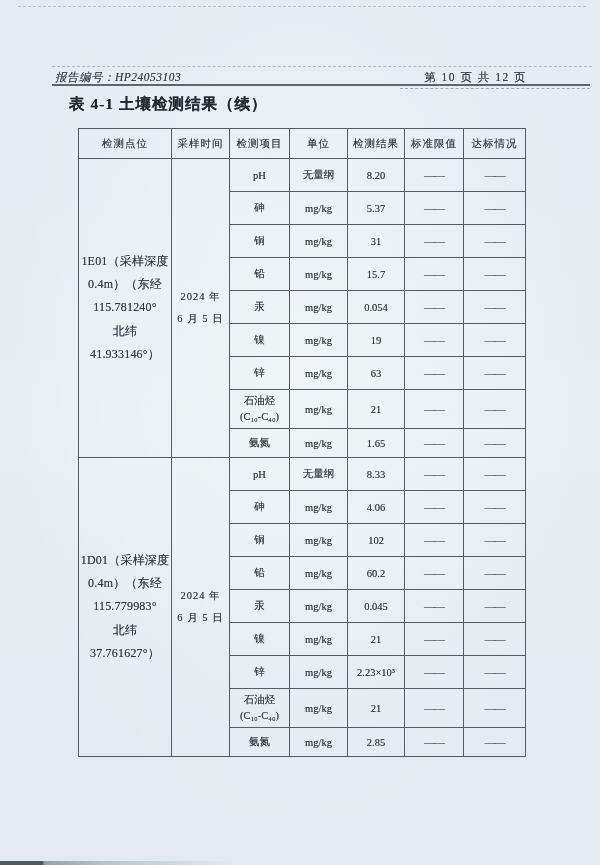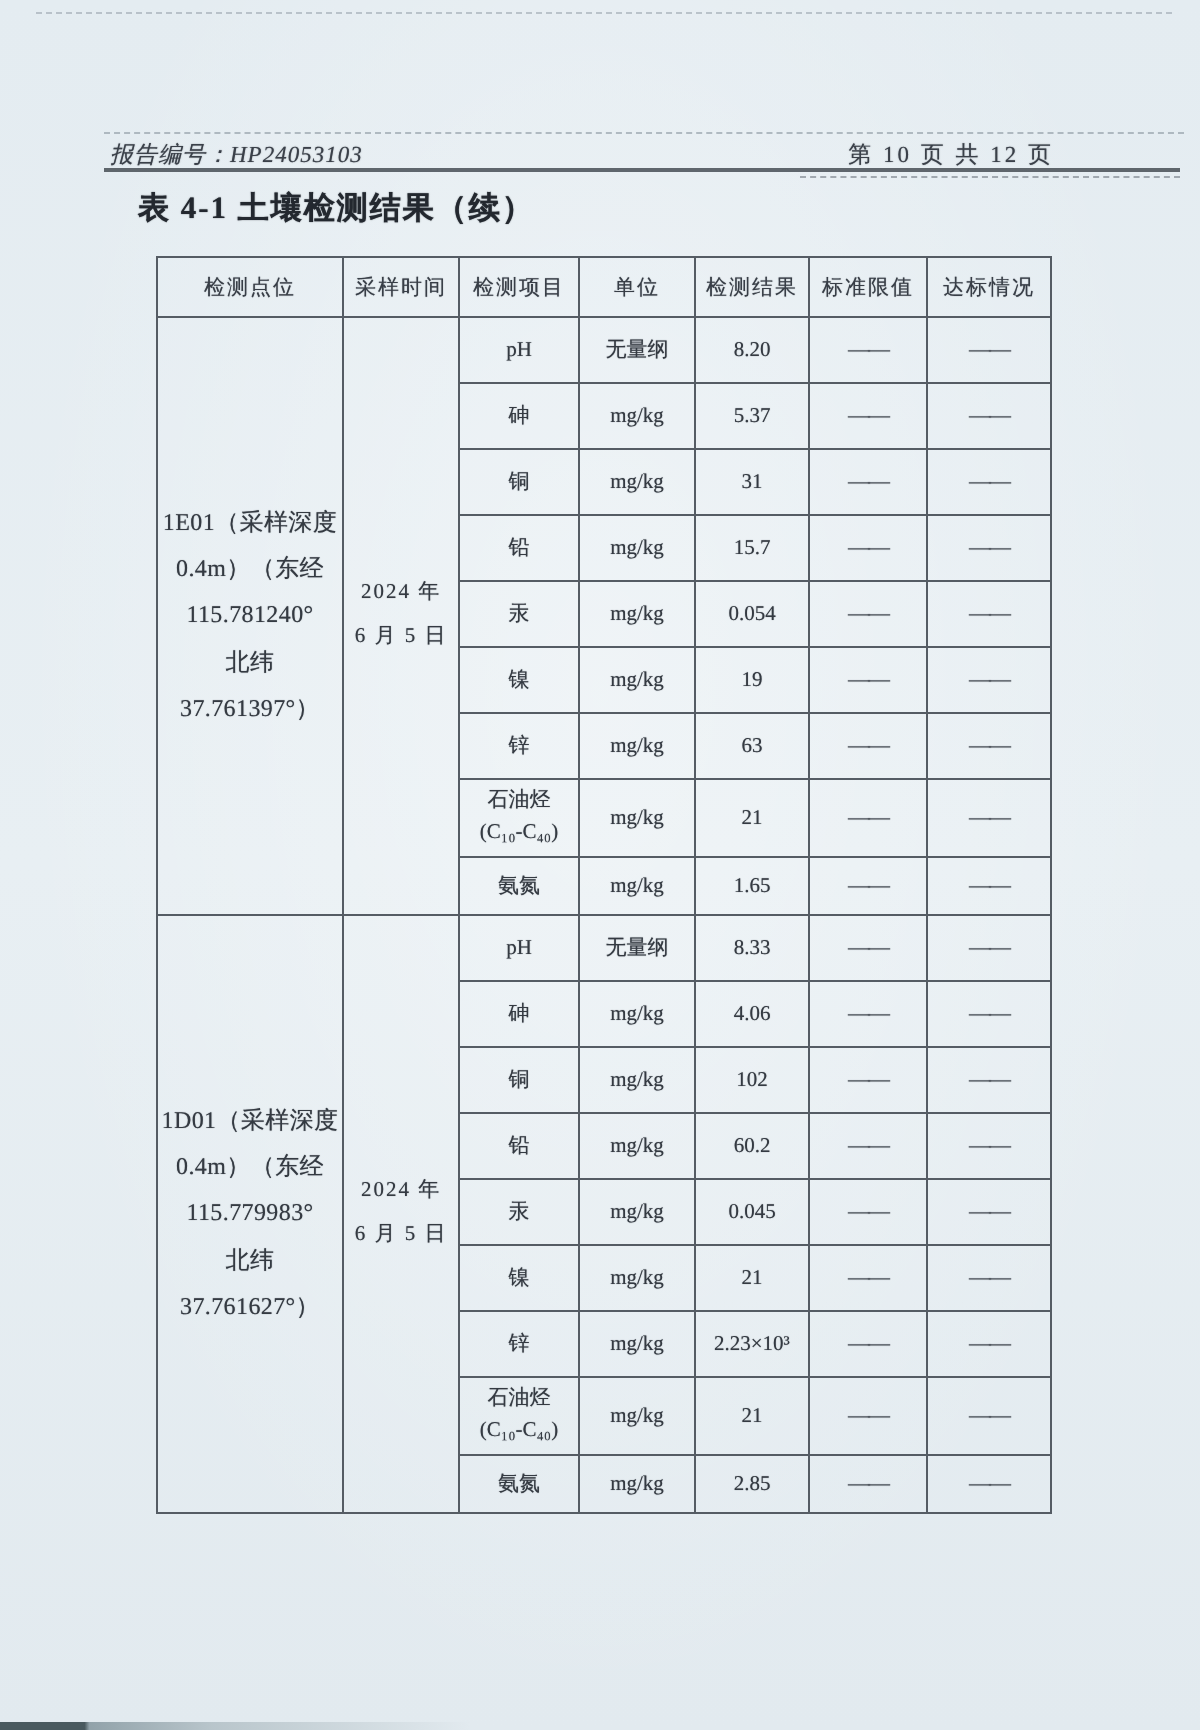--- a/index.html
+++ b/index.html
@@ -98,21 +98,21 @@
         <th>达标情况</th>
       </tr>
     </thead>
     <tbody>
 
       <tr class="r">
         <td class="pt" rowspan="9">
           <div>1E01（采样深度</div>
           <div>0.4m）（东经</div>
           <div>115.781240°</div>
-          <div>北纬 37.761397°）</div>
+          <div>北纬 41.933146°）</div>
         </td>
         <td class="tm" rowspan="9">
           <div>2024 年</div>
           <div>6 月 5 日</div>
         </td>
         <td>pH</td>
         <td>无量纲</td>
         <td>8.20</td>
         <td class="dash">——</td>
         <td class="dash">——</td>

